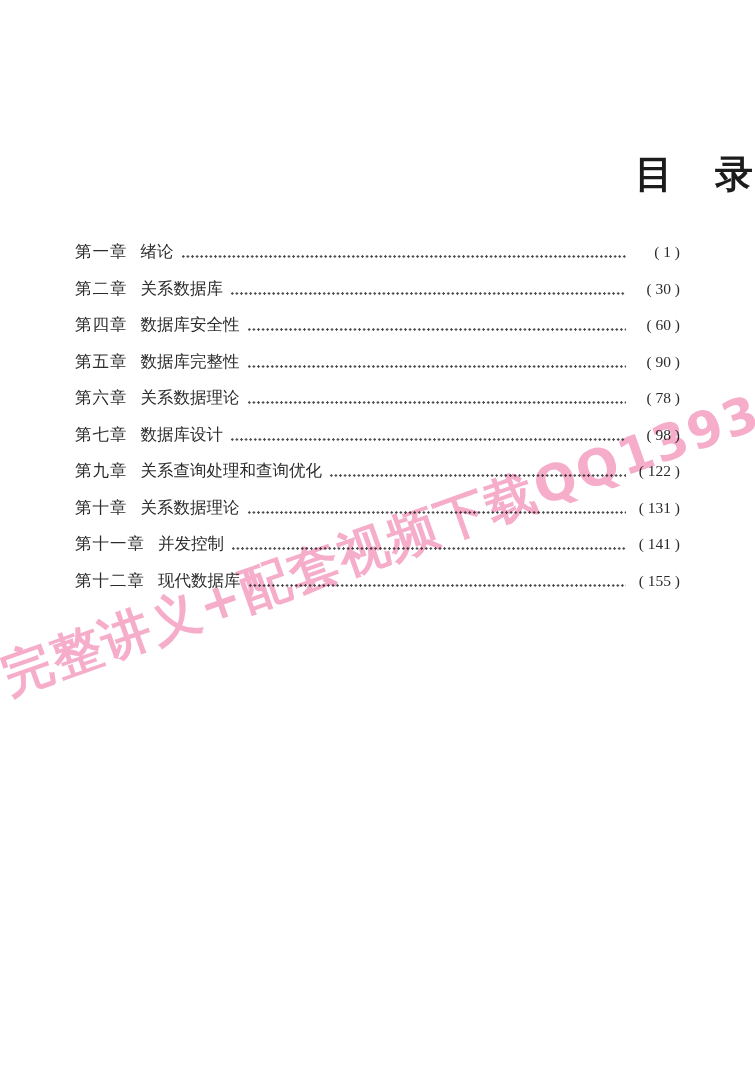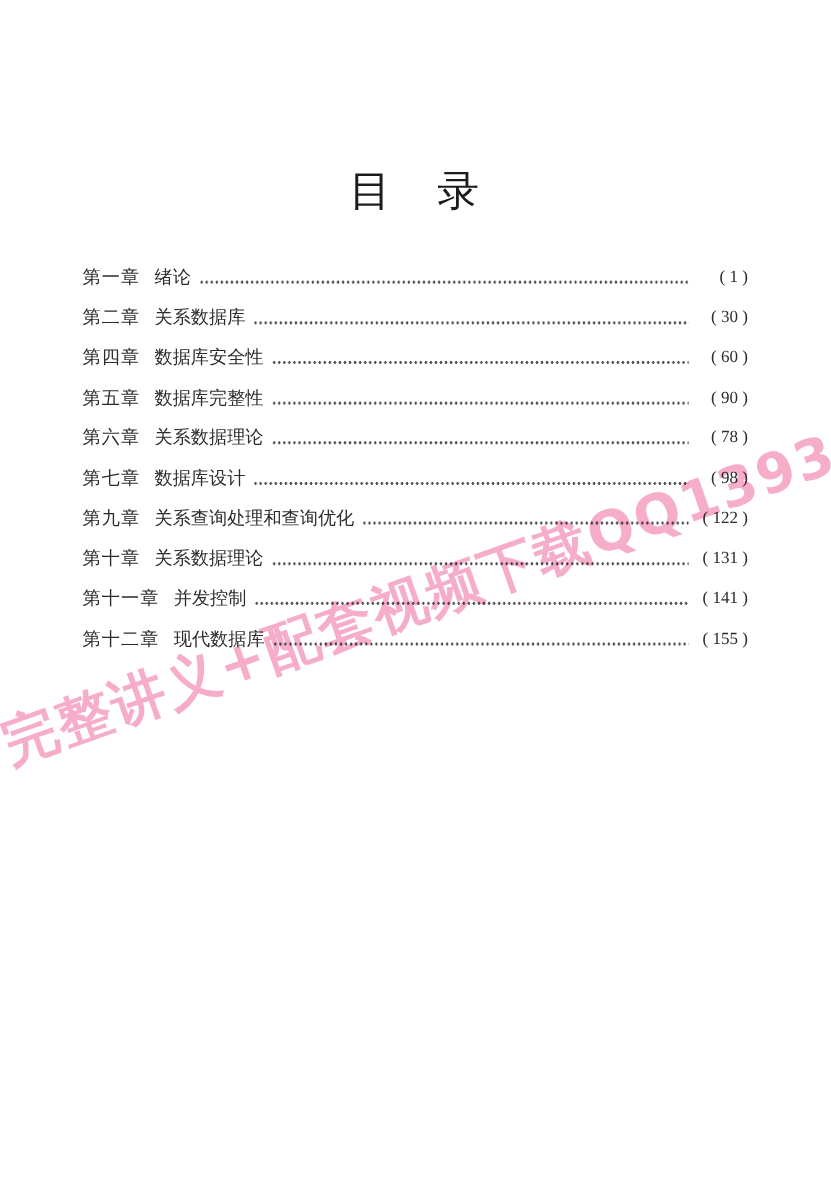--- a/index.html
+++ b/index.html
@@ -16,24 +16,24 @@
   }
   .page {
     position: relative;
     width: 755px;
     height: 1084px;
     overflow: hidden;
   }
   .page-title {
     margin: 0;
     padding-top: 152px;
-    text-align: center;
+    text-align: right;
     font-size: 38px;
     line-height: 44px;
-    font-weight: 400;
+    font-weight: 700;
     color: #1c1c1c;
     letter-spacing: 2px;
     font-family: "Liberation Serif", "DejaVu Serif", serif;
   }
   .toc {
     margin: 47px 75px 0 75px;
   }
   .toc-row {
     display: flex;
     align-items: center;

